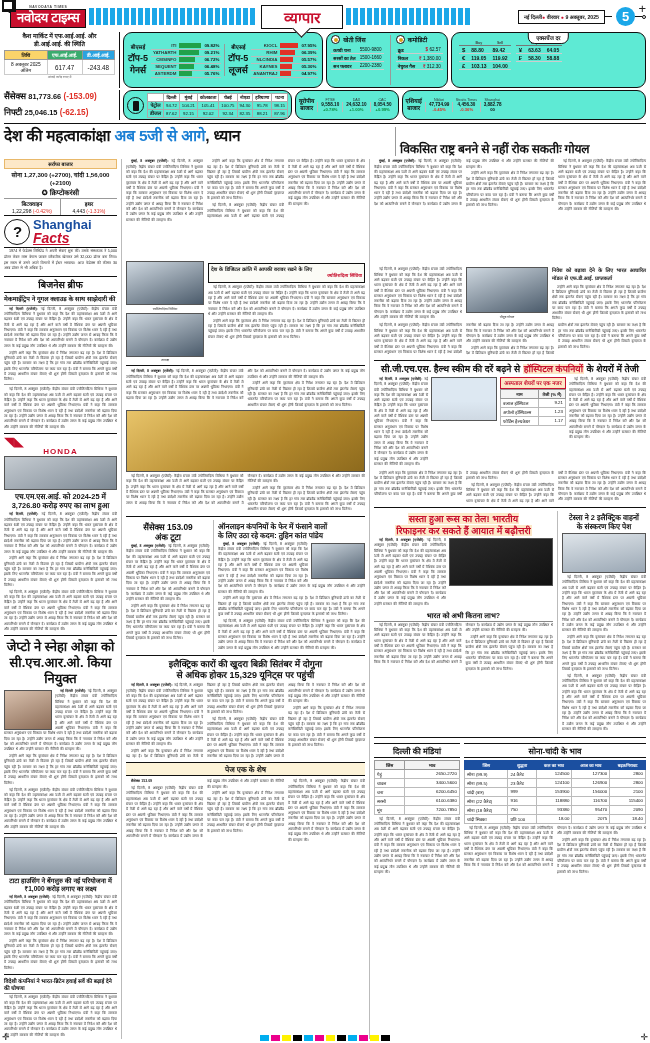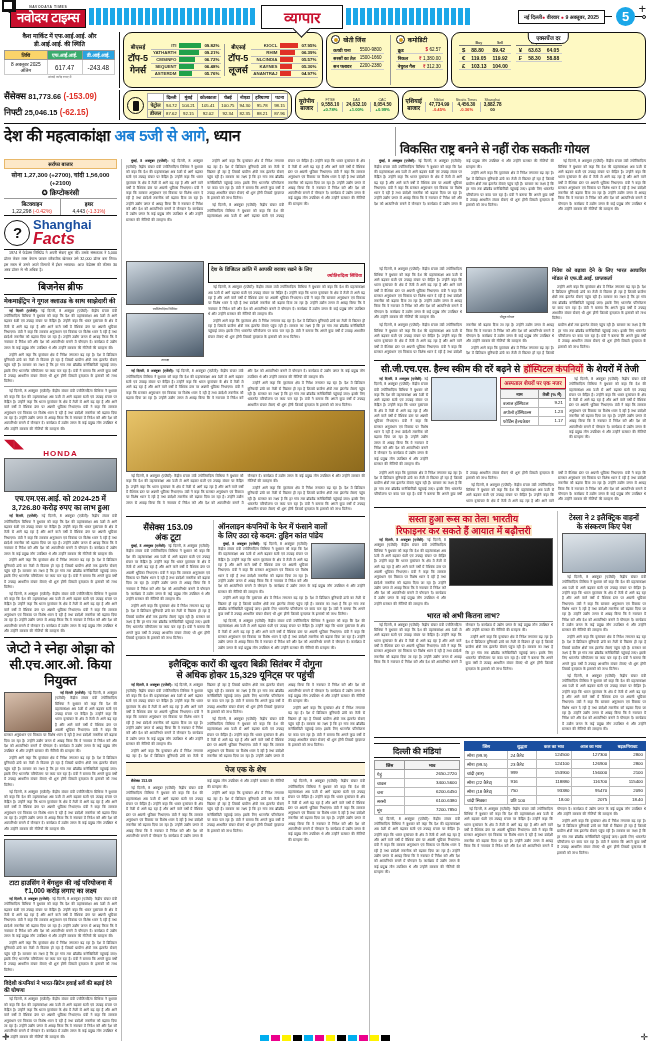--- a/index.html
+++ b/index.html
@@ -42,21 +42,21 @@
   .page-num {
     width:19px;height:19px;border-radius:50%;background:#1ba7e8;color:#fff;
     display:flex;align-items:center;justify-content:center;font-weight:bold;font-size:13px;
     margin-left:4px;
   }
   .pnum-tail{width:7px;height:1px;background:#111;}
   .pnum-dot{width:4px;height:4px;border:1px solid #111;border-radius:50%;}
 
   
   .ticker { display:flex; gap:3px; margin-top:2px; align-items:stretch; height:56px; }
-  .tk { border:1px solid #111; border-radius:9px; padding:2px 3px; background:#fef9c3; }
+  .tk { border:1px solid #111; border-radius:9px; padding:2px 3px; background:#5eead4; }
   .fii-box { width:116px; border:none; border-right:1.6px solid #111; padding-right:4px;}
   .fii-title { font-size:6.1px; font-weight:bold; line-height:1.35; text-align:center;}
   .fii-tbl { width:100%; border-collapse:collapse; margin-top:2px; }
   .fii-tbl th { font-size:4.9px; padding:1px; border:.5px solid #999; font-weight:bold;}
   .fii-tbl th.c1{background:#fbd46a;}
   .fii-tbl th.c2{background:#3aab6e;color:#fff;}
   .fii-tbl th.c3{background:#2ba3e0;color:#fff;}
   .fii-tbl td { font-size:4.8px; padding:1px 2px; text-align:center; border:.5px solid #ccc;}
   .fii-tbl td.big{font-size:6.3px;}
   .fii-note{font-size:3.2px;text-align:center;color:#666;}
@@ -134,21 +134,21 @@
   .crypto-h{font-size:7px;font-weight:bold;text-align:center;padding:1px 0;}
   .crypto-tbl{display:flex;border-top:.5px solid #999;border-bottom:1.4px solid #111;}
   .crypto-tbl>div{flex:1;text-align:center;font-size:5px;padding:1px;}
   .crypto-tbl>div:first-child{border-right:.5px solid #999;}
   .crypto-tbl b{font-size:5.6px;display:block;}
 
   .bf{display:flex;align-items:center;gap:3px;padding:2px 0;border-bottom:1.2px solid #111;}
   .bf-ico{width:26px;height:26px;border-radius:50%;border:1.5px solid #111;position:relative;flex:none;}
   .bf-ico:after{content:"?";position:absolute;left:8px;top:3px;font-size:15px;font-weight:bold;}
   .bf-t1{font-size:13px;font-weight:bold;color:#1b4fa0;line-height:1;}
-  .bf-t2{font-size:16px;font-style:italic;font-weight:bold;color:#c8102e;line-height:1;}
+  .bf-t2{font-size:14px;font-style:italic;font-weight:bold;color:#c8102e;line-height:1;text-decoration:underline;}
 
   .sec-head{font-size:9.5px;font-weight:bold;text-align:center;border-top:1.3px solid #111;border-bottom:1.3px solid #111;padding:1px 0;margin:2px 0;}
   .sub-head{font-size:6.4px;font-weight:bold;line-height:1.3;border-bottom:.6px solid #888;padding-bottom:1px;margin-bottom:1px;}
 
   
   .txt{font-size:3.5px;line-height:1.52;text-align:justify;color:#1a1a1a;word-spacing:.4px;}
   .txt p{margin-bottom:1.5px;text-indent:5px;}
   .cols2{column-count:2;column-gap:4px;}
   .cols3{column-count:3;column-gap:4px;}
 
@@ -871,20 +871,21 @@
                   <td>मूंग</td>
                   <td class="r">7200-7850</td>
                 </tr>
           </tbody>
             </table>
           <div class="txt" style="margin-top:2px;">
             <p>नई दिल्ली, 8 अक्तूबर (एजेंसी): केंद्रीय संचार मंत्री ज्योतिरादित्य सिंधिया ने बुधवार को कहा कि देश की महत्वाकांक्षा अब 5जी से आगे बढ़कर 6जी एवं उपग्रह संचार पर केंद्रित है। उन्होंने कहा कि भारत दूरसंचार के क्षेत्र में तेजी से आगे बढ़ रहा है और आने वाले वर्षों में वैश्विक स्तर पर अग्रणी भूमिका निभाएगा। मंत्री ने कहा कि सरकार अनुसंधान एवं विकास पर विशेष ध्यान दे रही है तथा स्वदेशी तकनीक को बढ़ावा दिया जा रहा है। उन्होंने उद्योग जगत से आग्रह किया कि वे नवाचार में निवेश करें और देश को आत्मनिर्भर बनाने में योगदान दें। कार्यक्रम में उद्योग जगत के कई प्रमुख लोग उपस्थित थे और उन्होंने सरकार की नीतियों की सराहना की।</p>
           </div>
         </div>
         <div style="flex:1;">
+          <div class="sec-head" style="font-size:8px;">सोना-चांदी के भाव</div>
           <table class="dtbl gold-tbl">
             <tbody>
                 <tr>
               <th>जिंस</th>
               <th>शुद्धता</th>
               <th>कल का भाव</th>
               <th>आज का भाव</th>
               <th>बढ़त/गिरावट</th>
             </tr>
             <tr>

